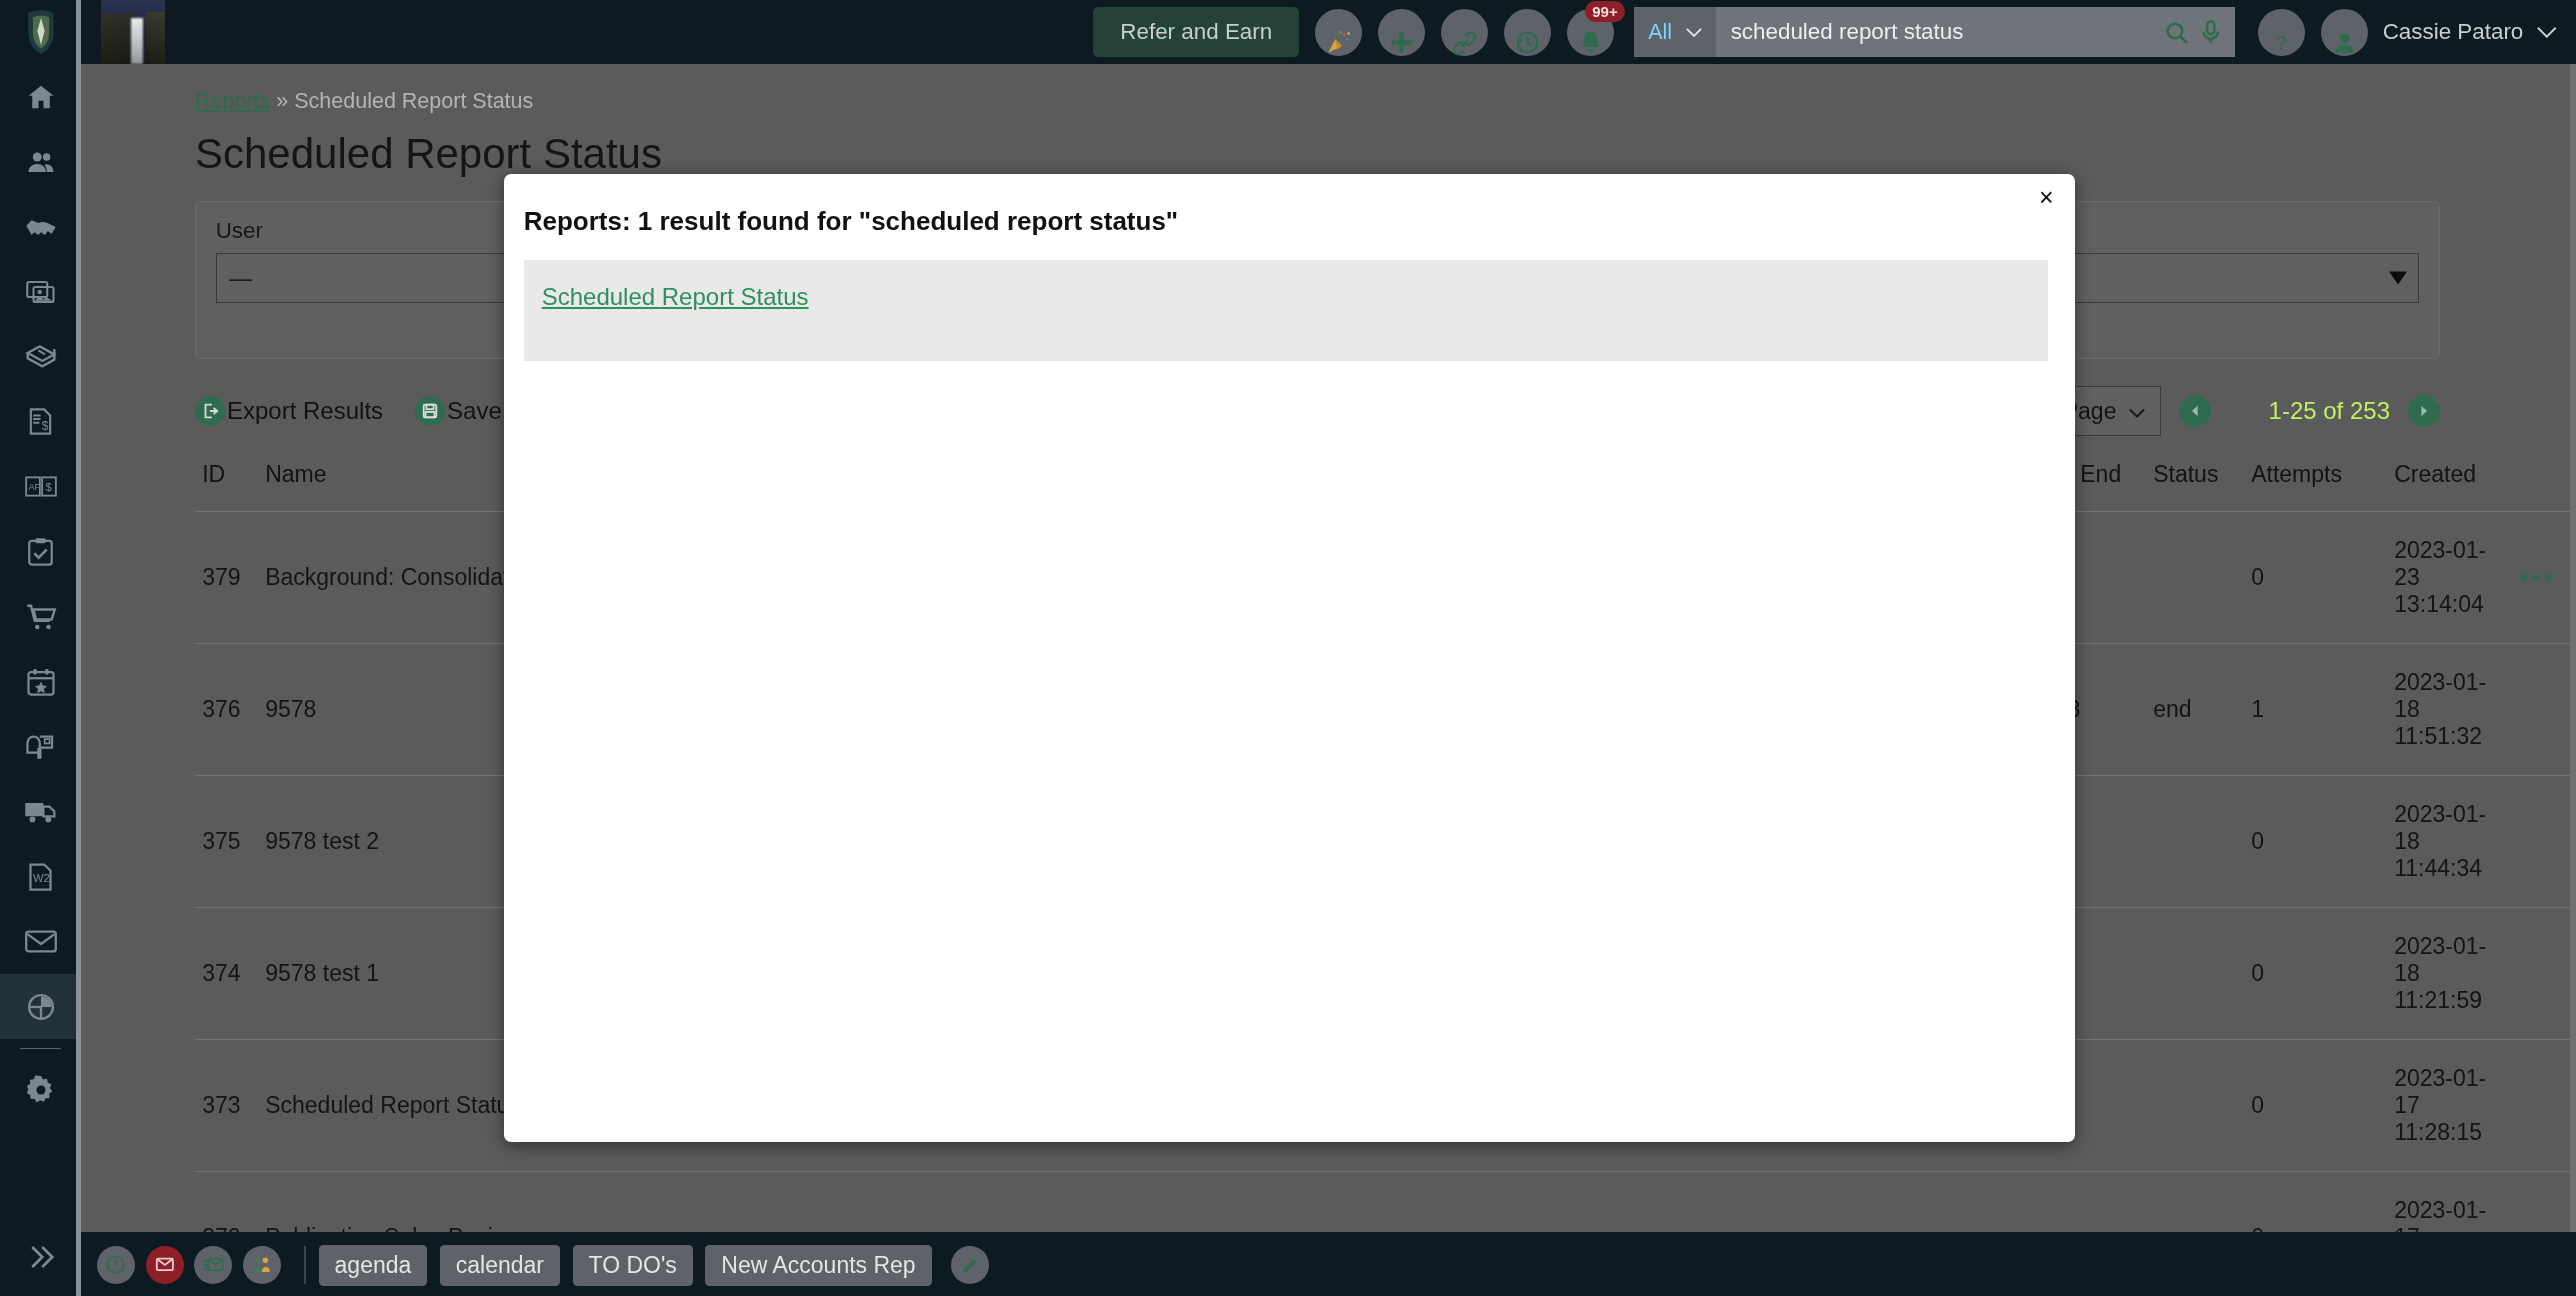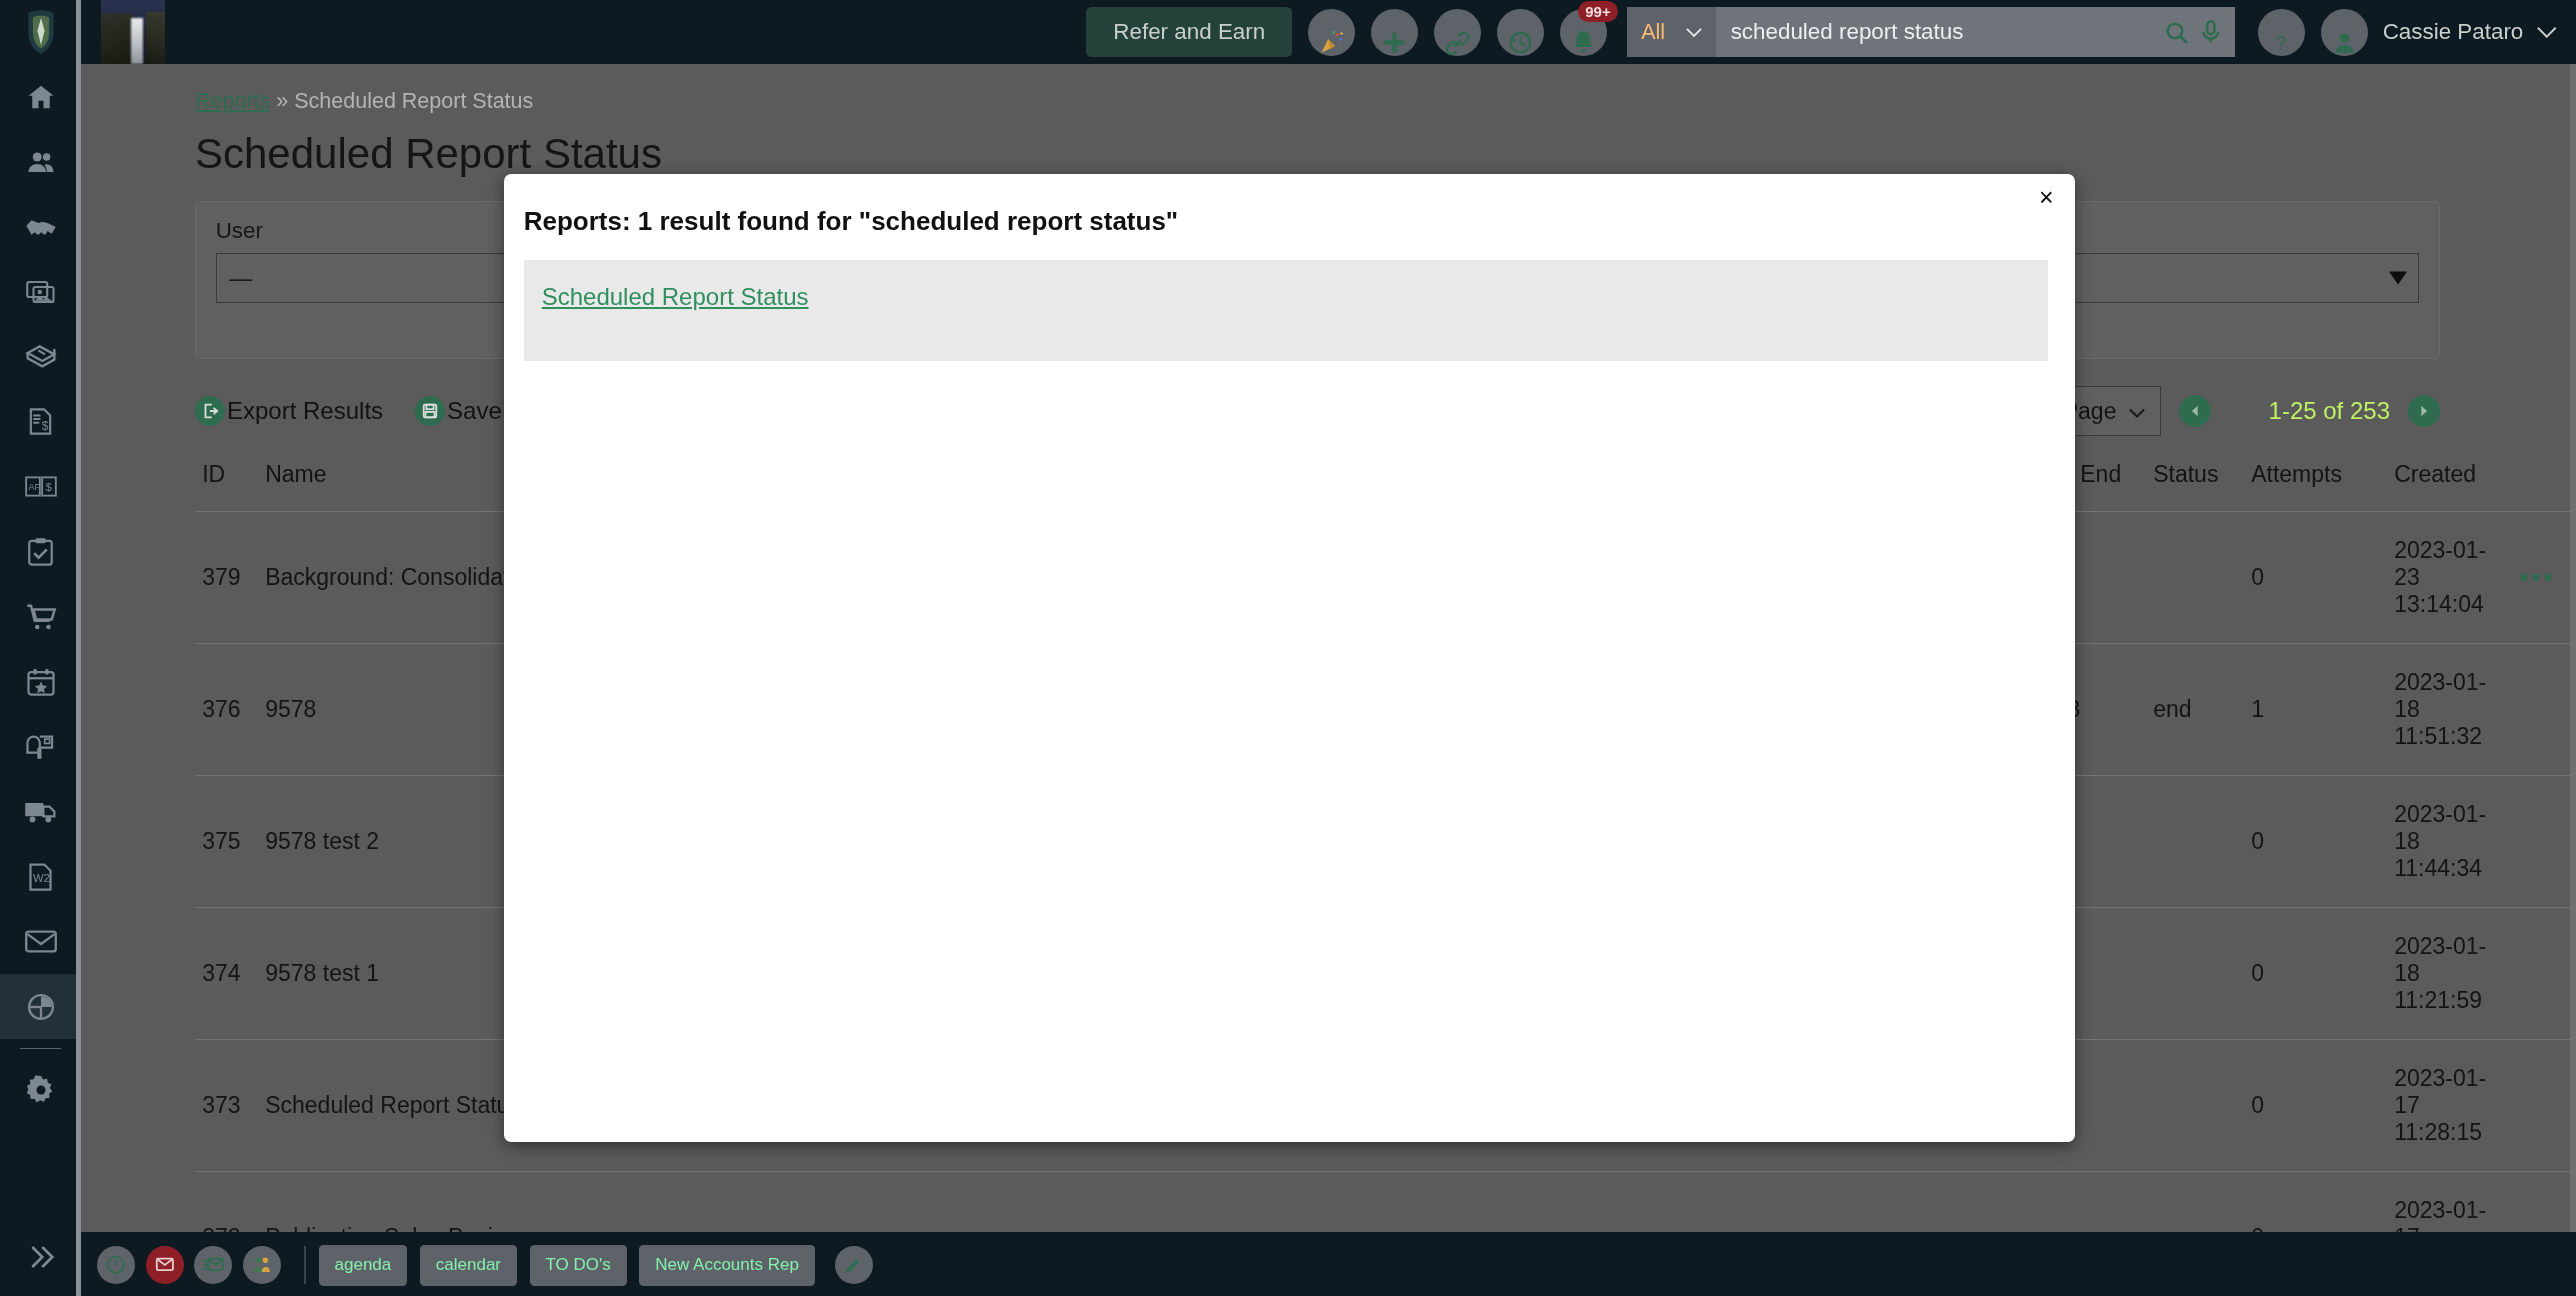--- a/index.html
+++ b/index.html
@@ -79,22 +79,22 @@
   #notif-badge {
     position: absolute; top: -7.2px; right: -10.7px;
     background: #8e1f26; color: #f2dede;
     border-radius: 18px; font-size: 15px; padding: 2.7px 7.2px; line-height: 1;
     font-weight: bold;
   }
   #search-wrap {
     display: flex; align-items: center; height: 50px; margin-left: 19.7px;
   }
   #search-scope {
-    height: 50px; background: #5d6368; color: #fdba74; font-size: 21.5px;
-    display: flex; align-items: center; gap: 21px; padding: 0 14.3px; cursor: pointer;
+    height: 50px; background: #5d6368; color: #7dd3fc; font-size: 21.5px;
+    display: flex; align-items: center; gap: 14px; padding: 0 14.3px; cursor: pointer;
   }
   #search-field {
     height: 50px; width: 519px; background: #6e7479;
     display: flex; align-items: center; padding: 0 14.3px;
   }
   #search-input {
     flex: 1; background: transparent; border: none; outline: none;
     color: #eceff1; font-size: 22.4px; font-family: "Liberation Sans", sans-serif;
   }
   #search-input::placeholder { color: #cfd3d6; }
@@ -241,21 +241,21 @@
   .tb-circ {
     width: 38px; height: 38px; border-radius: 50%; background: #5d6368;
     display: flex; align-items: center; justify-content: center;
     margin-right: 10.7px; cursor: pointer; flex:none;
   }
   .tb-circ.red { background: #8e1f26; }
   .tb-sep { width: 1.8px; height: 38px; background: #3a444c; margin: 0 12.5px; }
   .tb-chip {
     height: 41px; background: #5d6368; border-radius: 4.5px;
     display: flex; align-items: center; padding: 0 16px;
-    font-size: 17px; color: #86efac; margin-right: 12.5px; cursor: pointer;
+    font-size: 23px; color: #e5e5e5; margin-right: 12.5px; cursor: pointer;
     white-space: nowrap;
   }
   .tb-end { margin-left: 7.2px; }
 </style>
 </head>
 <body>
 
 <div id="root">
 
   <nav id="left-rail">

